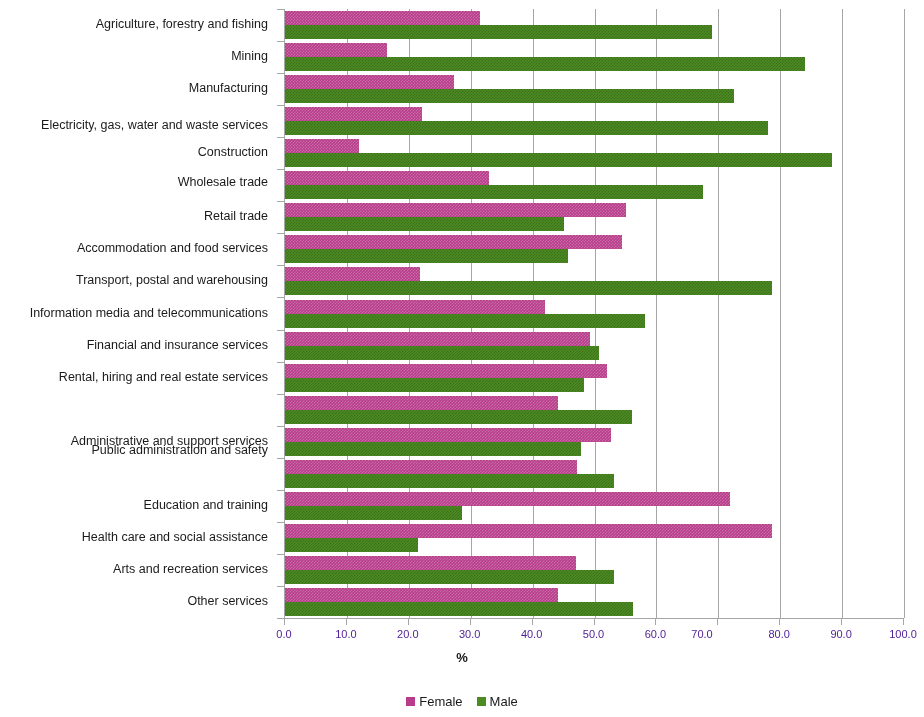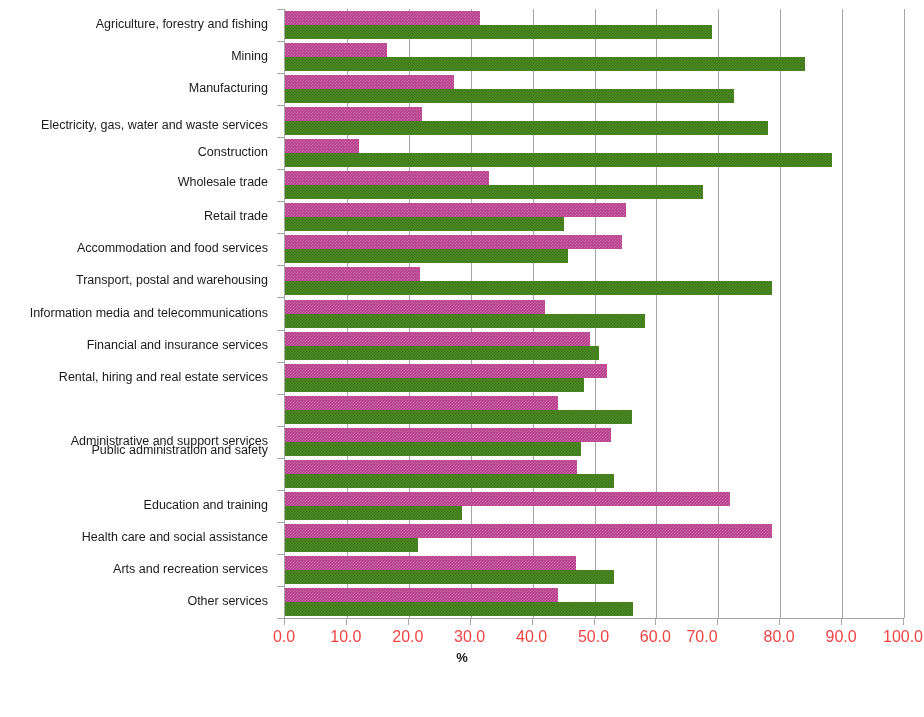--- a/index.html
+++ b/index.html
@@ -61,21 +61,21 @@
   
   .x-axis{
     position:absolute;left:284px;top:618px;width:620px;height:1px;
     background:#a6a6a6;
   }
   .x-tick{
     position:absolute;top:618px;width:1px;height:7px;background:#a6a6a6;
   }
   .x-tick-label{
     position:absolute;top:628px;
-    font-size:16px;color:#ef4444;
+    font-size:11px;color:#4c1d95;
     transform:translateX(-50%);
     white-space:nowrap;
   }
   .x-axis-title{
     position:absolute;top:650px;left:0;width:924px;
     text-align:center;font-size:13px;font-weight:bold;color:#1a1a1a;
   }
 
   
   .legend{
@@ -212,14 +212,24 @@
       <div class="x-tick-label" style="left: 702px;">70.0</div>
       <div class="x-tick" style="left: 779.2px;"></div>
       <div class="x-tick-label" style="left: 779.2px;">80.0</div>
       <div class="x-tick" style="left: 841.1px;"></div>
       <div class="x-tick-label" style="left: 841.1px;">90.0</div>
       <div class="x-tick" style="left: 903px;"></div>
       <div class="x-tick-label" style="left: 903px;">100.0</div>
     </div>
   <div class="x-axis-title">%</div>
 
+  <div class="legend" id="legend">
+      <div class="legend-item">
+        <span class="legend-swatch female"></span>
+        <span class="legend-label">Female</span>
+      </div>
+      <div class="legend-item">
+        <span class="legend-swatch male"></span>
+        <span class="legend-label">Male</span>
+      </div>
+    </div>
 
 </div>
 
 </body></html>

